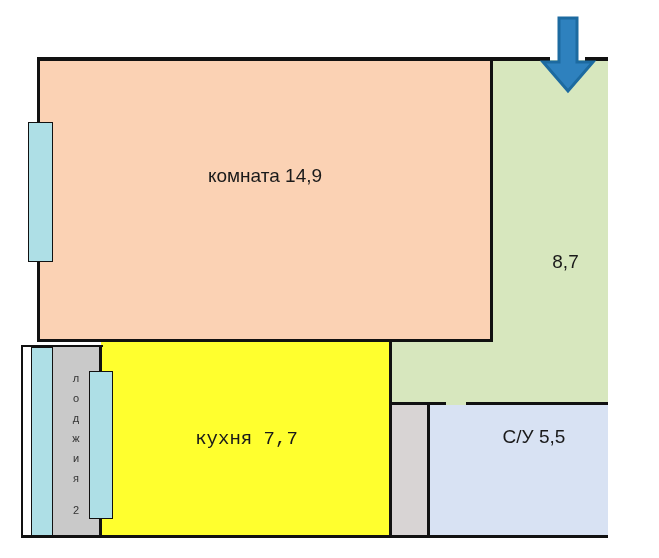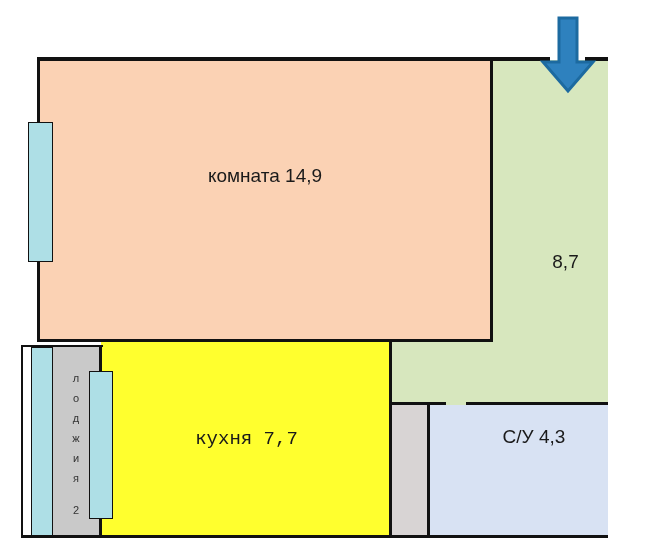--- a/index.html
+++ b/index.html
@@ -113,21 +113,21 @@
   <div class="window" style="left:31px; top:347px; width:22px; height:189px;"></div>
 
   <div class="window" style="left:89px; top:371px; width:24px; height:148px;"></div>
 
   <div class="label" style="left:37px; top:165px; width:456px; font-size:19px;">комната 14,9</div>
 
   <div class="label" style="left:493px; top:215px; width:145px; font-size:19px;margin-top:36px;">8,7</div>
 
   <div class="label" style="left:101px; top:428px; width:291px; font-size:19px;font-family:Liberation Mono, monospace;">кухня 7,7</div>
 
-  <div class="label" style="left:430px; top:426px; width:208px; font-size:19px;">С/У   4,3</div>
+  <div class="label" style="left:430px; top:426px; width:208px; font-size:19px;">С/У   5,5</div>
 
   <div class="vlabel" style="left:51px; top:368px; width:50px; height:160px;">
     <span>л</span>
     <span>о</span>
     <span>д</span>
     <span>ж</span>
     <span>и</span>
     <span>я</span>
     <span style="height:12px;"></span>
     <span>2</span>

